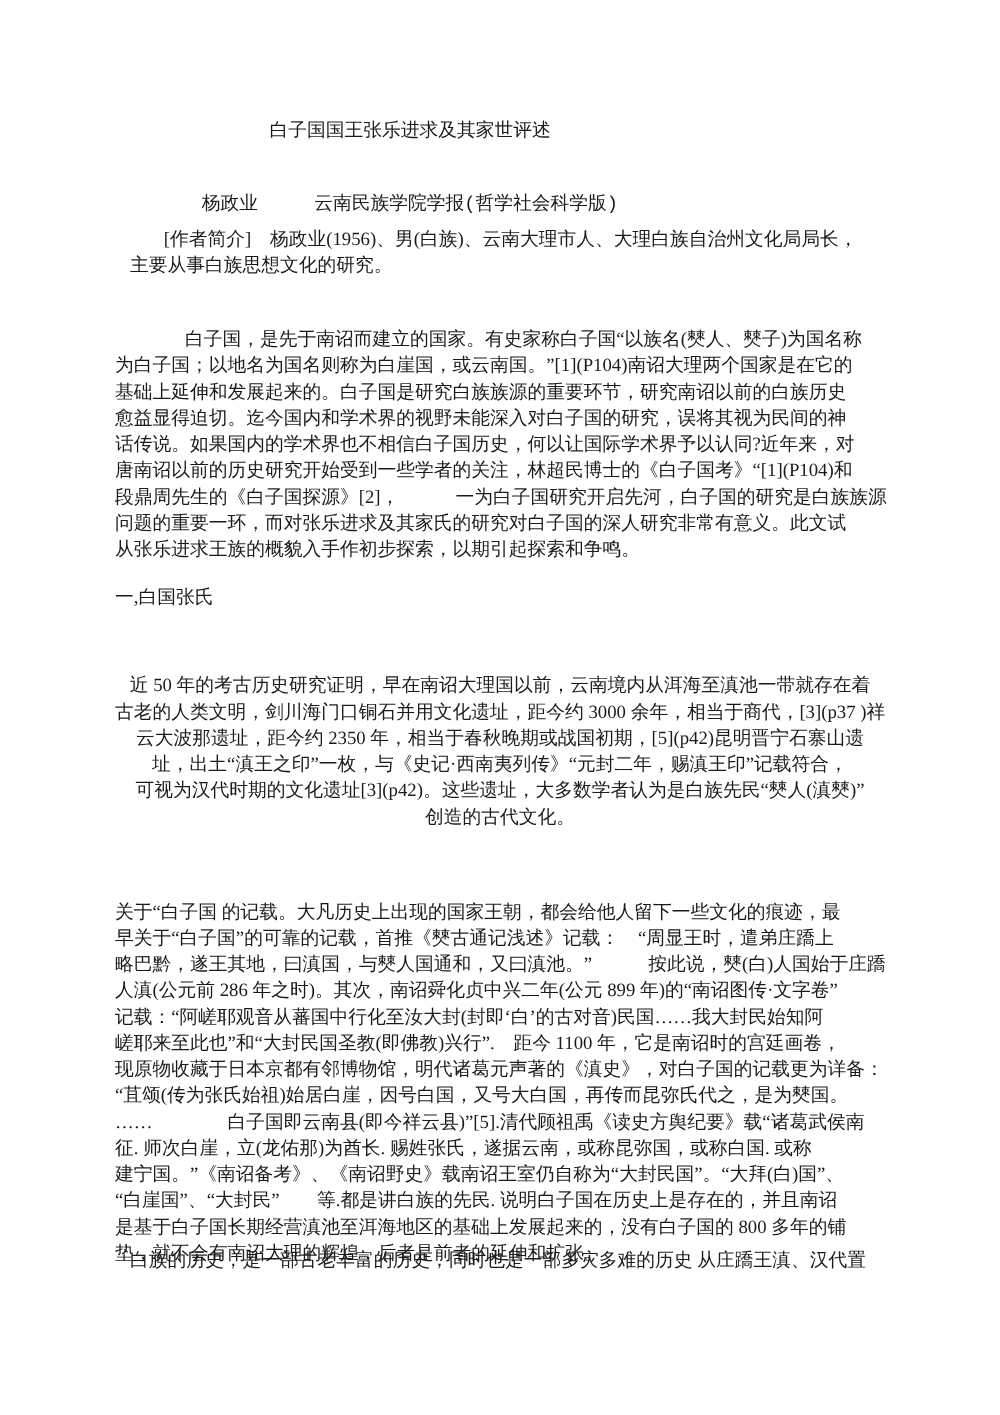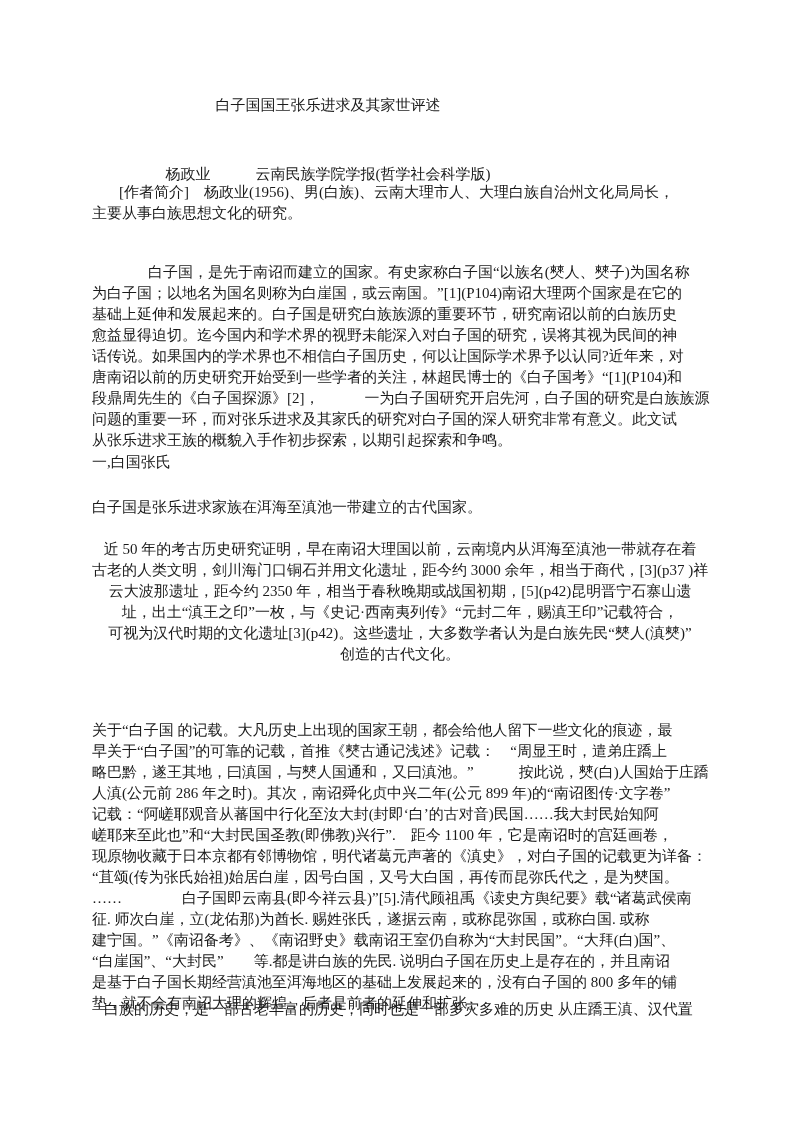--- a/index.html
+++ b/index.html
@@ -28,32 +28,34 @@
   }
   .centered {
     left: 0;
     width: 656px;
     text-align: center;
   }
   .title-block {
     top: 95px;
   }
   .byline-block {
-    top: 164px;
+    top: 153px;
+    font-family: Liberation Mono, monospace;
   }
   .author-intro-block {
     top: 182px;
     text-indent: 27px;      
+    margin-left: 12px;
   }
   .para-intro {
     top: 262px;
     text-indent: 56px;      
   }
   .section-heading {
-    top: 452px;
+    top: 468px;
   }
   .section-lead {
     top: 497px;
   }
   .para-archaeology {
     top: 539px;
     text-align: center;
   }
   .para-records {
     top: 720px;
@@ -80,21 +82,20 @@
 基础上延伸和发展起来的。白子国是研究白族族源的重要环节，研究南诏以前的白族历史
 愈益显得迫切。迄今国内和学术界的视野未能深入对白子国的研究，误将其视为民间的神
 话传说。如果国内的学术界也不相信白子国历史，何以让国际学术界予以认同?近年来，对
 唐南诏以前的历史研究开始受到一些学者的关注，林超民博士的《白子国考》“[1](P104)和
 段鼎周先生的《白子国探源》[2]，　　　一为白子国研究开启先河，白子国的研究是白族族源
 问题的重要一环，而对张乐进求及其家氏的研究对白子国的深人研究非常有意义。此文试
 从张乐进求王族的概貌入手作初步探索，以期引起探索和争鸣。</div>
 
   <div class="block section-heading">一,白国张氏</div>
 
-  <div class="block section-lead">白子国是张乐进求家族在洱海至滇池一带建立的古代国家。</div>
 
   <div class="block para-archaeology">近 50 年的考古历史研究证明，早在南诏大理国以前，云南境内从洱海至滇池一带就存在着
 古老的人类文明，剑川海门口铜石并用文化遗址，距今约 3000 余年，相当于商代，[3](p37 )祥
 云大波那遗址，距今约 2350 年，相当于春秋晚期或战国初期，[5](p42)昆明晋宁石寨山遗
 址，出土“滇王之印”一枚，与《史记·西南夷列传》“元封二年，赐滇王印”记载符合，
 可视为汉代时期的文化遗址[3](p42)。这些遗址，大多数学者认为是白族先民“僰人(滇僰)”
 创造的古代文化。</div>
 
   <div class="block para-records">关于“白子国 的记载。大凡历史上出现的国家王朝，都会给他人留下一些文化的痕迹，最
 早关于“白子国”的可靠的记载，首推《僰古通记浅述》记载：　“周显王时，遣弟庄蹻上

